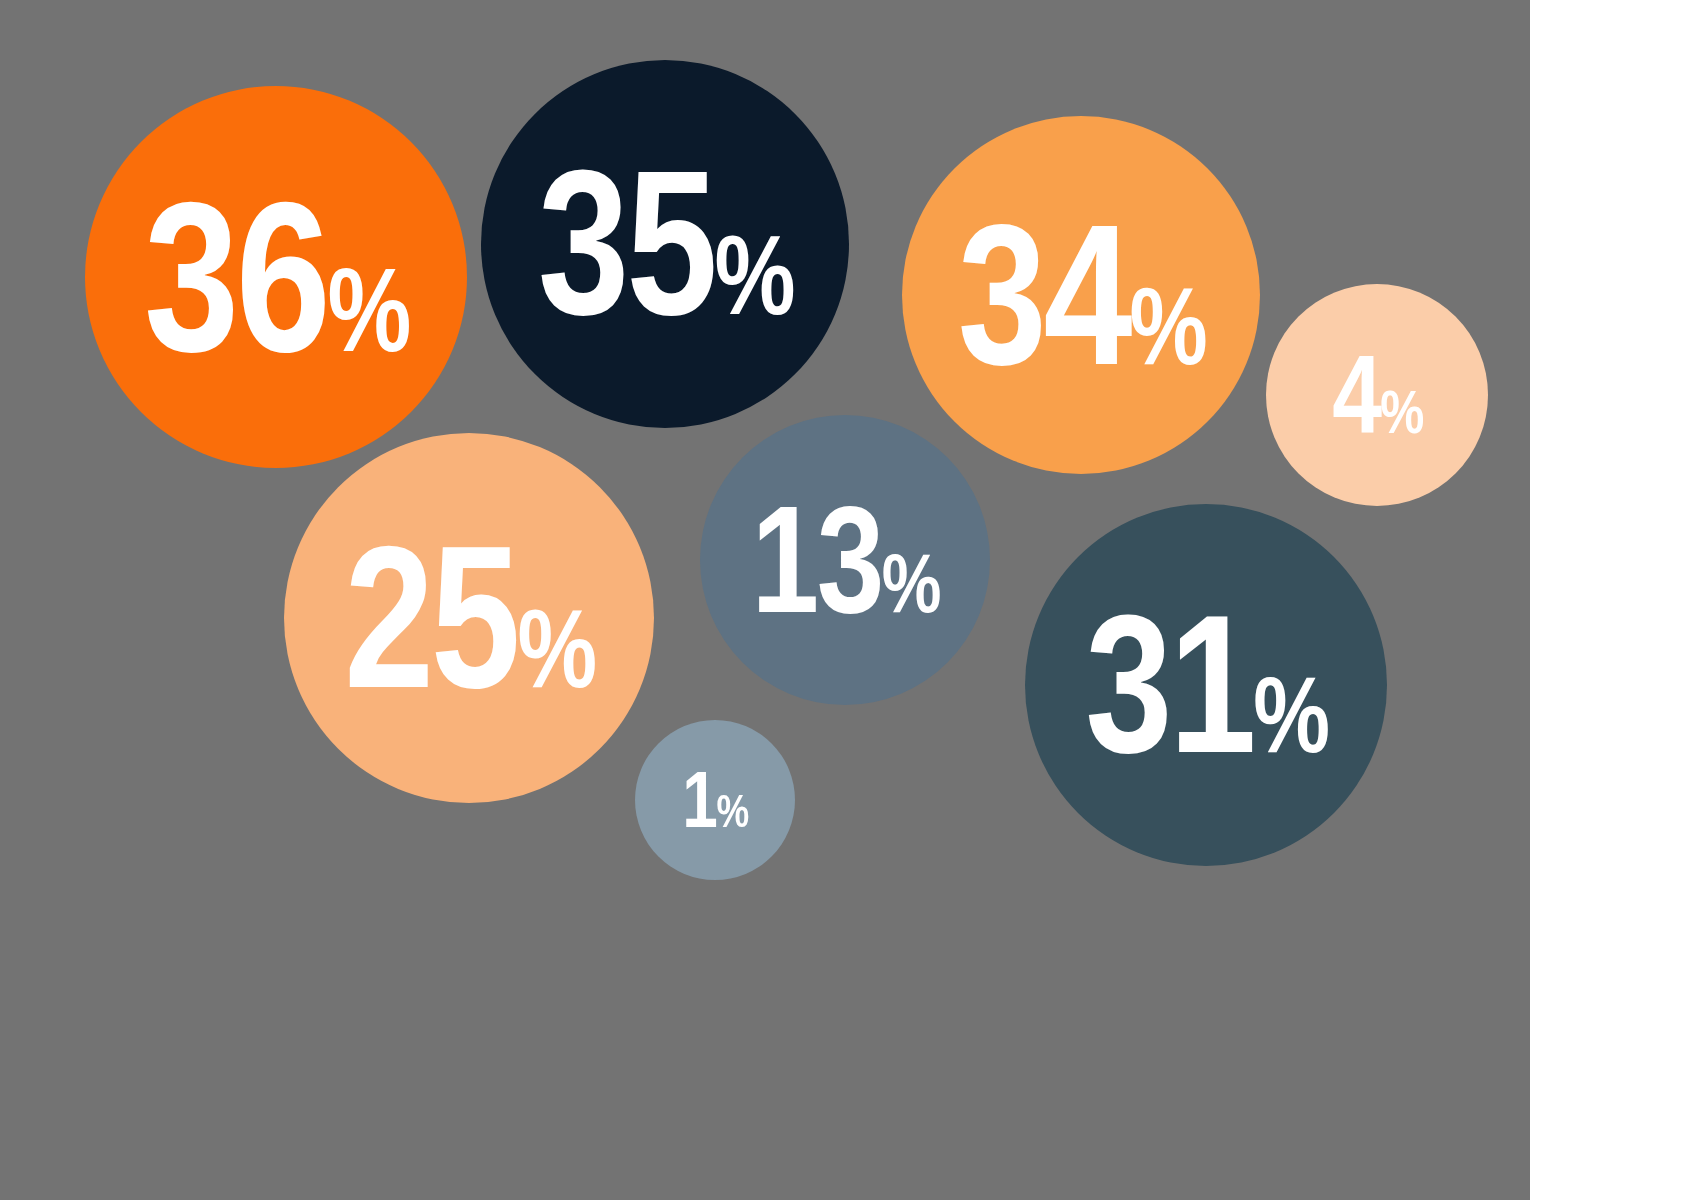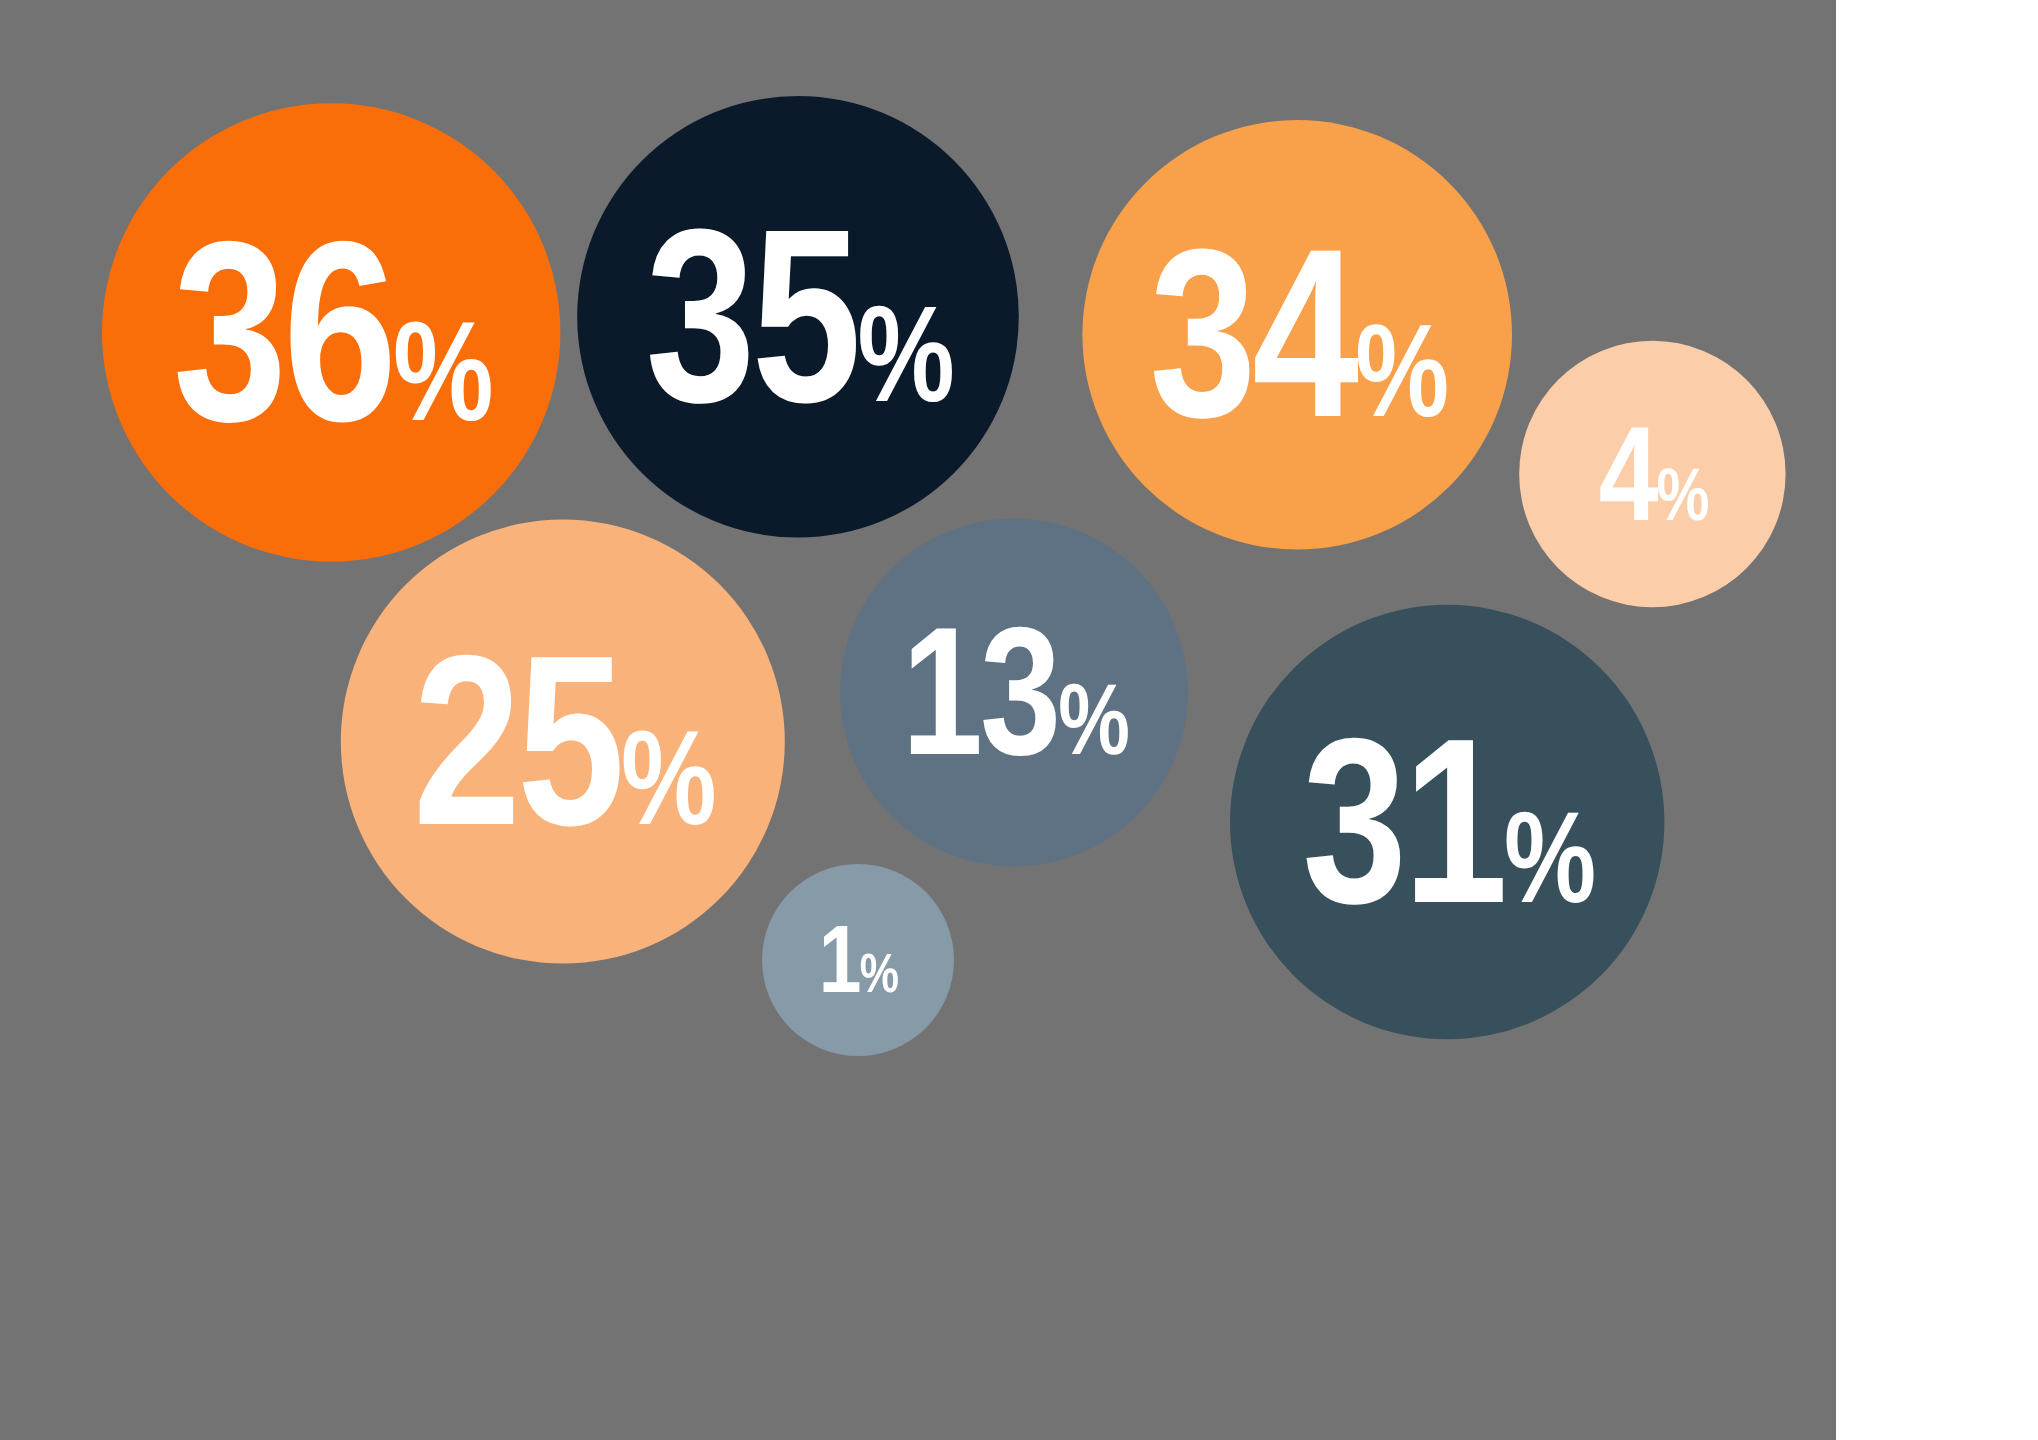--- a/index.html
+++ b/index.html
@@ -47,45 +47,45 @@
 </head>
 <body>
 
 <div id="canvas">
     <div class="bubble" style="left: 85px; top: 86px; width: 382px; height: 382px; background: rgb(250, 110, 10);">
       <div class="bubble-label" style="font-size: 214px;">
         <span class="bubble-value">36</span>
         <span class="bubble-pct" style="font-size: 118px;">%</span>
       </div>
     </div>
-    <div class="bubble" style="left: 481px; top: 80px; width: 368px; height: 368px; background: rgb(11, 26, 43);">
+    <div class="bubble" style="left: 481px; top: 60px; width: 368px; height: 368px; background: rgb(11, 26, 43);">
       <div class="bubble-label" style="font-size: 206px;">
         <span class="bubble-value">35</span>
         <span class="bubble-pct" style="font-size: 114px;">%</span>
       </div>
     </div>
-    <div class="bubble" style="left: 902px; top: 100px; width: 358px; height: 358px; background: rgb(249, 160, 75);">
+    <div class="bubble" style="left: 902px; top: 116px; width: 358px; height: 358px; background: rgb(249, 160, 75);">
       <div class="bubble-label" style="font-size: 200px;">
         <span class="bubble-value">34</span>
         <span class="bubble-pct" style="font-size: 110px;">%</span>
       </div>
     </div>
     <div class="bubble" style="left: 1266px; top: 284px; width: 222px; height: 222px; background: rgb(251, 205, 169);">
       <div class="bubble-label" style="font-size: 112px;">
         <span class="bubble-value">4</span>
         <span class="bubble-pct" style="font-size: 62px;">%</span>
       </div>
     </div>
     <div class="bubble" style="left: 284px; top: 433px; width: 370px; height: 370px; background: rgb(249, 178, 122);">
       <div class="bubble-label" style="font-size: 202px;">
         <span class="bubble-value">25</span>
         <span class="bubble-pct" style="font-size: 112px;">%</span>
       </div>
     </div>
-    <div class="bubble" style="left: 700px; top: 432px; width: 290px; height: 290px; background: rgb(94, 114, 131);">
+    <div class="bubble" style="left: 700px; top: 415px; width: 290px; height: 290px; background: rgb(94, 114, 131);">
       <div class="bubble-label" style="font-size: 152px;">
         <span class="bubble-value">13</span>
         <span class="bubble-pct" style="font-size: 84px;">%</span>
       </div>
     </div>
     <div class="bubble" style="left: 1025px; top: 504px; width: 362px; height: 362px; background: rgb(55, 80, 92);">
       <div class="bubble-label" style="font-size: 196px;">
         <span class="bubble-value">31</span>
         <span class="bubble-pct" style="font-size: 108px;">%</span>
       </div>

